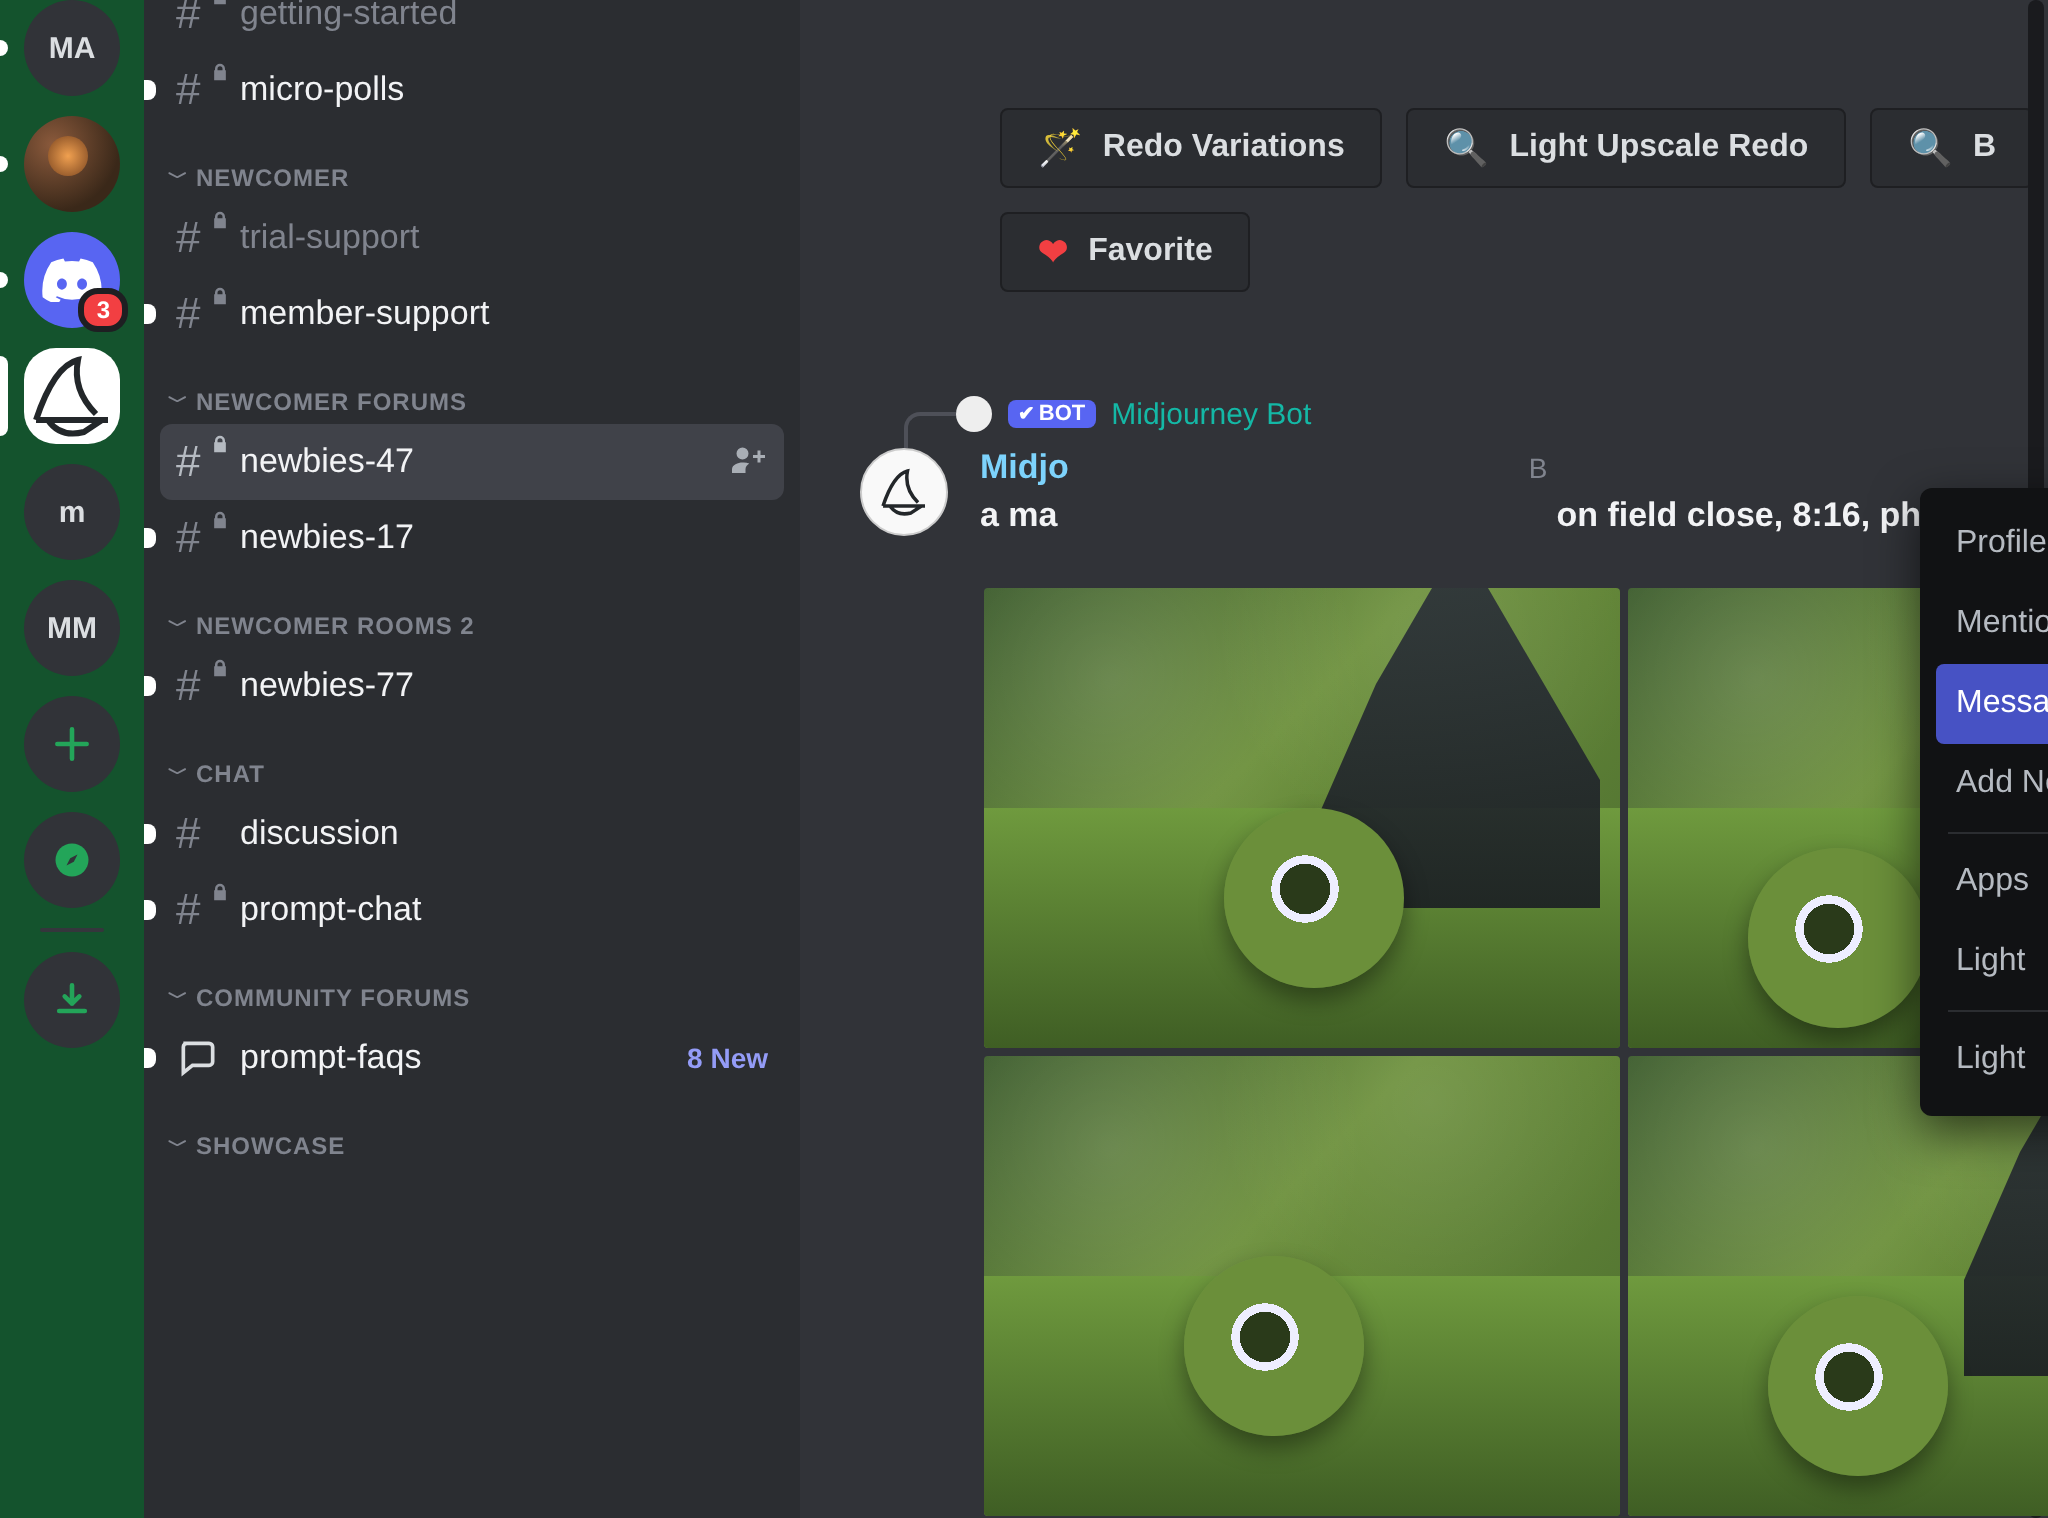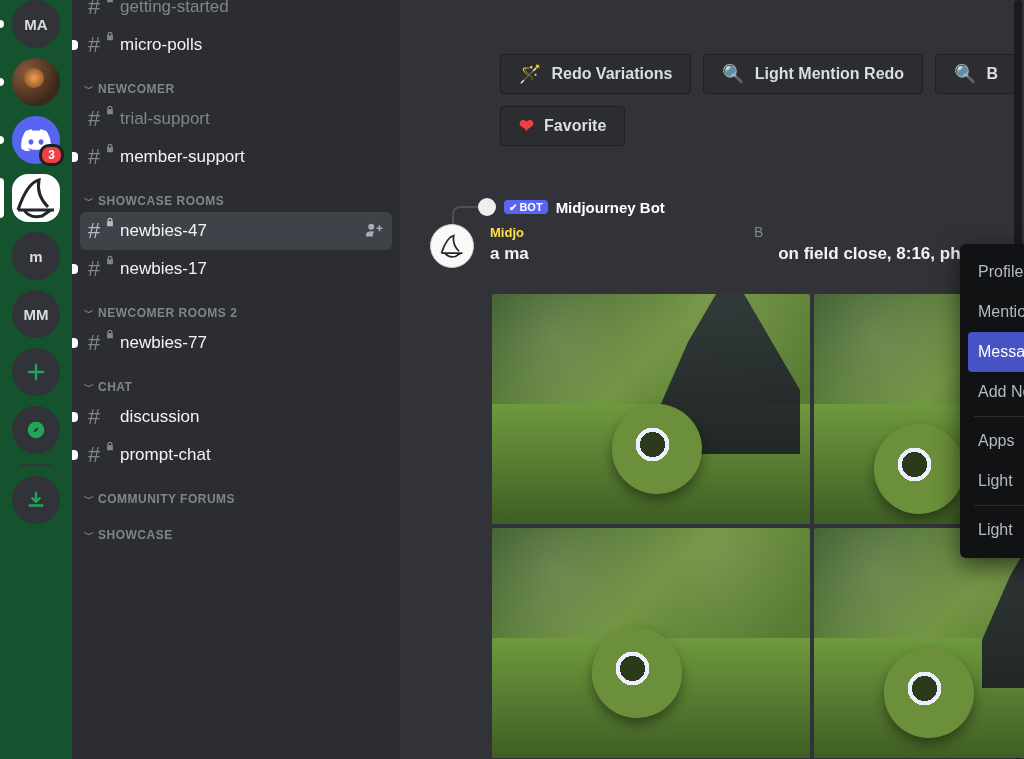--- a/index.html
+++ b/index.html
@@ -49,29 +49,29 @@
   .action-btns { display:flex; gap:12px; flex-wrap:wrap; margin-left:100px; margin-top:54px;}
   .btn { background:#2b2d31; color:#dbdee1; border:1px solid #1e1f22; border-radius:4px; height:40px; padding:0 18px; display:flex; align-items:center; gap:10px; font-size:16px; font-weight:600; cursor:pointer; }
   .btn .emoji { font-size:18px; }
   .heart { color:#f23f42; }
 
   .reply-bar { position:absolute; left:78px; top:198px; color:#b5bac1; font-size:15px; display:flex; align-items:center; gap:8px; width:900px;}
   .reply-bar .hook { position:absolute; left:-26px; top:8px; width:26px; height:18px; border-left:2px solid #4e5058; border-top:2px solid #4e5058; border-top-left-radius:8px; }
   .reply-bar .mini-av { width:18px; height:18px; border-radius:50%; background:#eee; display:inline-block; }
   .bot-tag { background:#5865f2; color:#fff; font-size:11px; font-weight:700; border-radius:4px; padding:1px 5px; display:inline-flex; align-items:center; gap:2px; }
   .bot-tag .chk { font-size:10px; }
-  .reply-bar .botname { color:#ffffff; font-weight:700; }
+  .reply-bar .botname { color:#14b8a6; font-weight:400; }
   .reply-bar .txt { color:#b5bac1; font-weight:700;}
 
   .message { position:absolute; left:30px; top:224px; display:flex; gap:16px; width:980px; }
   .avatar { width:44px; height:44px; border-radius:50%; background:#f9f9f9; display:flex; align-items:center; justify-content:center; flex-shrink:0; border:1px solid #ccc;}
   .avatar svg { width:28px; height:28px; stroke:#23272a; }
   .msg-body { flex:1; }
   .msg-head { display:flex; align-items:center; gap:10px; }
-  .username { color:#fde047; font-weight:700; font-size:13px; }
+  .username { color:#7dd3fc; font-weight:700; font-size:17px; }
   .msg-head .ts { color:#80848e; font-size:14px; }
   .prompt-text { color:#f2f3f5; font-size:17px; font-weight:800; margin-top:4px; }
 
   
   .imggrid { position:absolute; left:92px; top:294px; width:640px; display:grid; grid-template-columns:1fr 1fr; grid-template-rows:1fr 1fr; gap:4px; }
   .tile { background:linear-gradient(135deg,#3a5a2a,#6b8f3a 40%,#4a6b2f); height:230px; border-radius:2px; position:relative; overflow:hidden;}
   .roll { position:absolute; width:90px; height:90px; border-radius:50%; background:radial-gradient(circle at 45% 45%, #2a3a1a 0 18%, #eef 18% 24%, #6b8f3a 24% 100%); box-shadow:0 6px 12px rgba(0,0,0,.4); }
   .tile.t1 .roll{ bottom:30px; left:120px;}
   .tile.t2 .roll{ bottom:10px; left:60px;}
   .tile.t3 .roll{ bottom:40px; left:100px;}
@@ -180,21 +180,21 @@
             <span class="hash">#</span>
             <svg class="lockmini" width="10" height="10" viewBox="0 0 24 24">
               <path fill="#80848e" d="M6 10V8a6 6 0 0 1 12 0v2h1v12H5V10Zm3 0h6V8a3 3 0 0 0-6 0Z"></path>
             </svg>
           </span>
         <span class="label">member-support</span>
       </div>
 
       <div class="category">
           <span class="arrow">᠎﹀</span>
-          <span>SHOWCASE ROOMS</span>
+          <span>NEWCOMER FORUMS</span>
         </div>
       <div class="channel active">
         <span class="icon locked">
             <span class="hash">#</span>
             <svg class="lockmini" width="10" height="10" viewBox="0 0 24 24">
               <path fill="#b5bac1" d="M6 10V8a6 6 0 0 1 12 0v2h1v12H5V10Zm3 0h6V8a3 3 0 0 0-6 0Z"></path>
             </svg>
           </span>
         <span class="label">newbies-47</span>
         <span class="right-ico"><svg width="18" height="18" viewBox="0 0 24 24" fill="#b5bac1">
@@ -242,40 +242,49 @@
               <path fill="#80848e" d="M6 10V8a6 6 0 0 1 12 0v2h1v12H5V10Zm3 0h6V8a3 3 0 0 0-6 0Z"></path>
             </svg>
           </span>
         <span class="label">prompt-chat</span>
       </div>
 
       <div class="category">
           <span class="arrow">᠎﹀</span>
           <span>COMMUNITY FORUMS</span>
         </div>
+      <div class="channel unread">
+        <span class="icon">
+            <svg width="22" height="22" viewBox="0 0 24 24" fill="#dbdee1">
+              <path d="M4 4h14a2 2 0 0 1 2 2v8a2 2 0 0 1-2 2H9l-5 4V6a2 2 0 0 1 2-2Z" fill="none" stroke="#dbdee1" stroke-width="2"></path>
+            </svg>
+          </span>
+        <span class="label">prompt-faqs</span>
+        <span class="newtext">8 New</span>
+      </div>
 
       <div class="category">
           <span class="arrow">᠎﹀</span>
           <span>SHOWCASE</span>
         </div>
     </div>
   </div>
 
   <div class="main">
     <div class="track"></div>
 
 
     <div class="action-btns">
       <div class="btn">
         <span class="emoji">🪄</span>
         <span>Redo Variations</span>
       </div>
       <div class="btn">
         <span class="emoji">🔍</span>
-        <span>Light Mention Redo</span>
+        <span>Light Upscale Redo</span>
       </div>
       <div class="btn">
         <span class="emoji">🔍</span>
         <span>B</span>
       </div>
     </div>
     <div class="action-btns" style="margin-top:12px">
       <div class="btn">
         <span class="emoji heart">❤</span>
         <span>Favorite</span>

